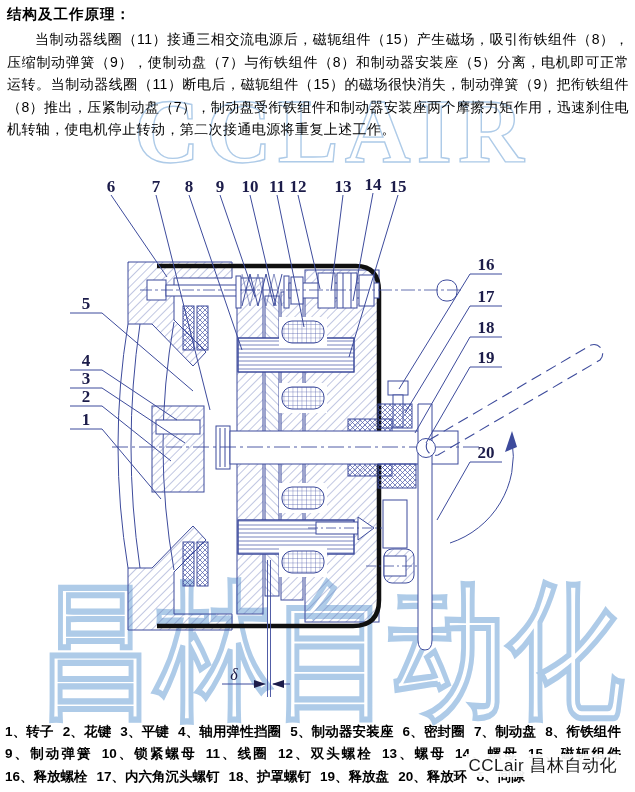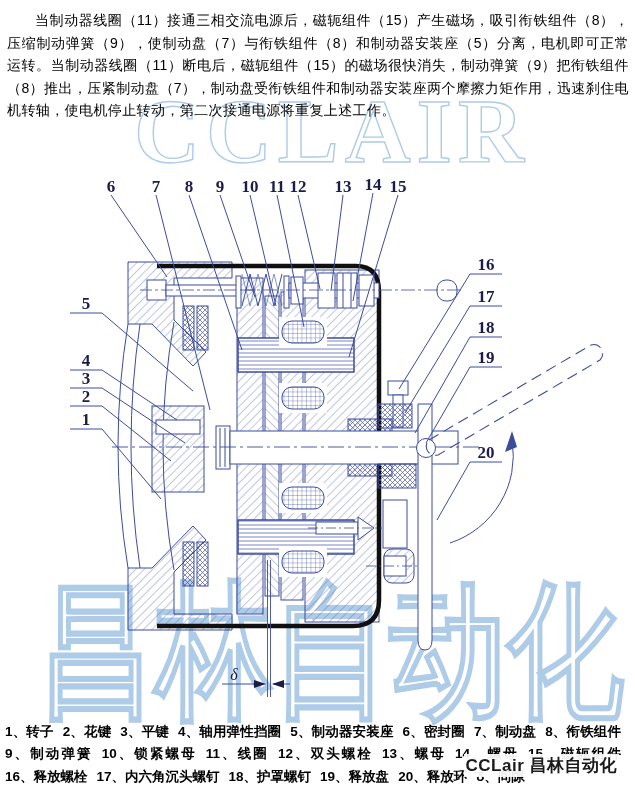--- a/index.html
+++ b/index.html
@@ -15,29 +15,30 @@
   .wm-bottom{font-family:"Liberation Sans",sans-serif;font-size:148px;font-weight:bold;
           fill:none;stroke:#aecbe8;stroke-width:1.5px;}
   .co{font-family:"Liberation Serif",serif;font-weight:bold;font-size:17px;
       fill:#1c1c4a;text-anchor:middle;}
   .lead{stroke:#3d4b9c;stroke-width:1;fill:none;}
   .delta-label{font-family:"Liberation Serif",serif;font-style:italic;font-size:16px;
       fill:#1c1c4a;text-anchor:middle;}
   .parts{position:absolute;top:721px;left:5px;right:5px;z-index:2;
          font-size:13.5px;font-weight:bold;line-height:22.4px;text-align:justify;}
   .part{margin-right:9px;white-space:nowrap;}
-  .brand{position:absolute;top:754px;right:16px;z-index:3;font-size:17px;font-weight:bold;
+  .brand{position:absolute;top:754px;right:16px;z-index:3;font-size:17px;font-weight:normal;
          color:#1a1a1a;background:rgba(255,255,255,0.92);padding:0 2px;letter-spacing:0.5px;}
 </style>
 </head>
 <body>
 
 <div class="page">
 
   <div class="doc-text">
+    <div class="title">结构及工作原理：</div>
     <p class="para">当制动器线圈（11）接通三相交流电源后，磁轭组件（15）产生磁场，吸引衔铁组件（8），压缩制动弹簧（9），使制动盘（7）与衔铁组件（8）和制动器安装座（5）分离，电机即可正常运转。当制动器线圈（11）断电后，磁轭组件（15）的磁场很快消失，制动弹簧（9）把衔铁组件（8）推出，压紧制动盘（7），制动盘受衔铁组件和制动器安装座两个摩擦力矩作用，迅速刹住电机转轴，使电机停止转动，第二次接通电源将重复上述工作。</p>
   </div>
 
   <svg class="diagram-svg" width="635" height="792" viewBox="0 0 635 792">
     <defs>
       <pattern id="hNE" width="6" height="6" patternUnits="userSpaceOnUse" patternTransform="rotate(45)">
         <line x1="0" y1="0" x2="0" y2="6" stroke="#6473b8" stroke-width="0.8"></line>
       </pattern>
       <pattern id="hNW" width="6" height="6" patternUnits="userSpaceOnUse" patternTransform="rotate(-45)">
         <line x1="0" y1="0" x2="0" y2="6" stroke="#6473b8" stroke-width="0.8"></line>

